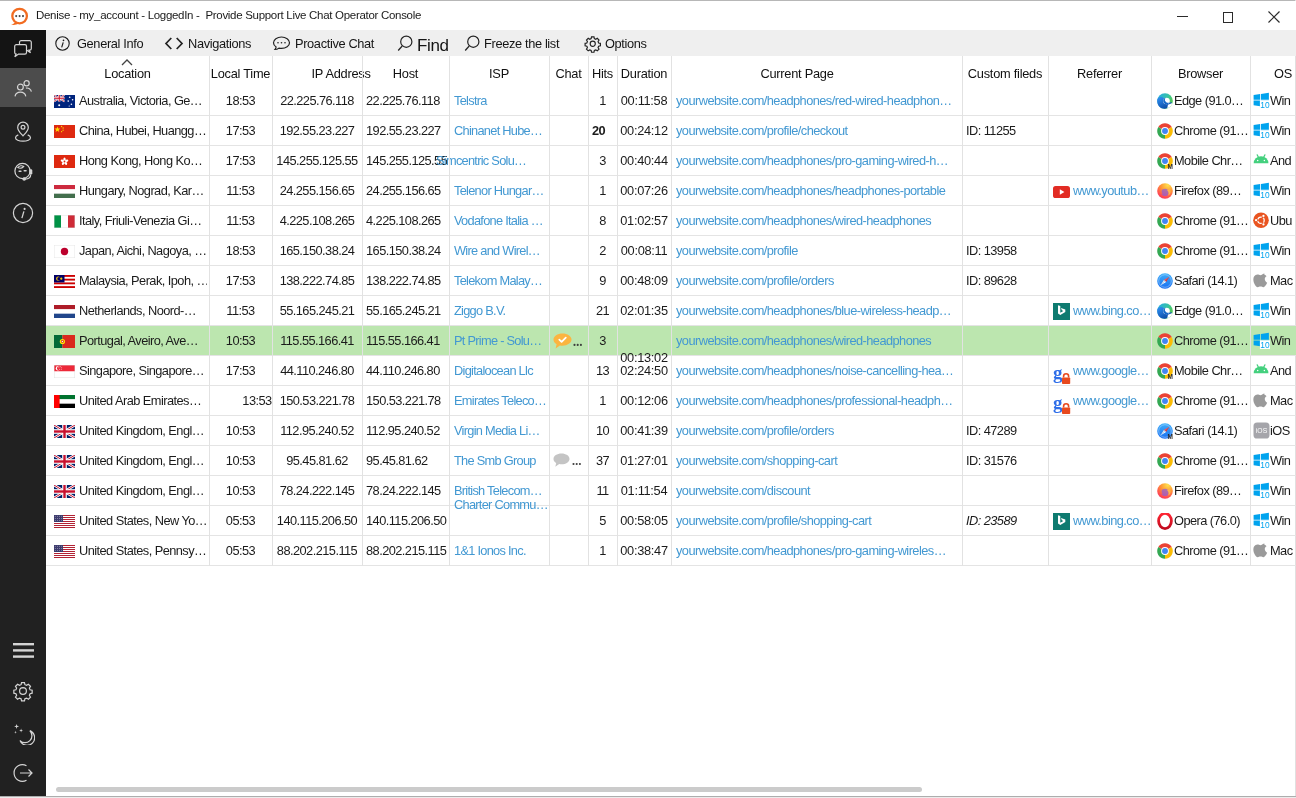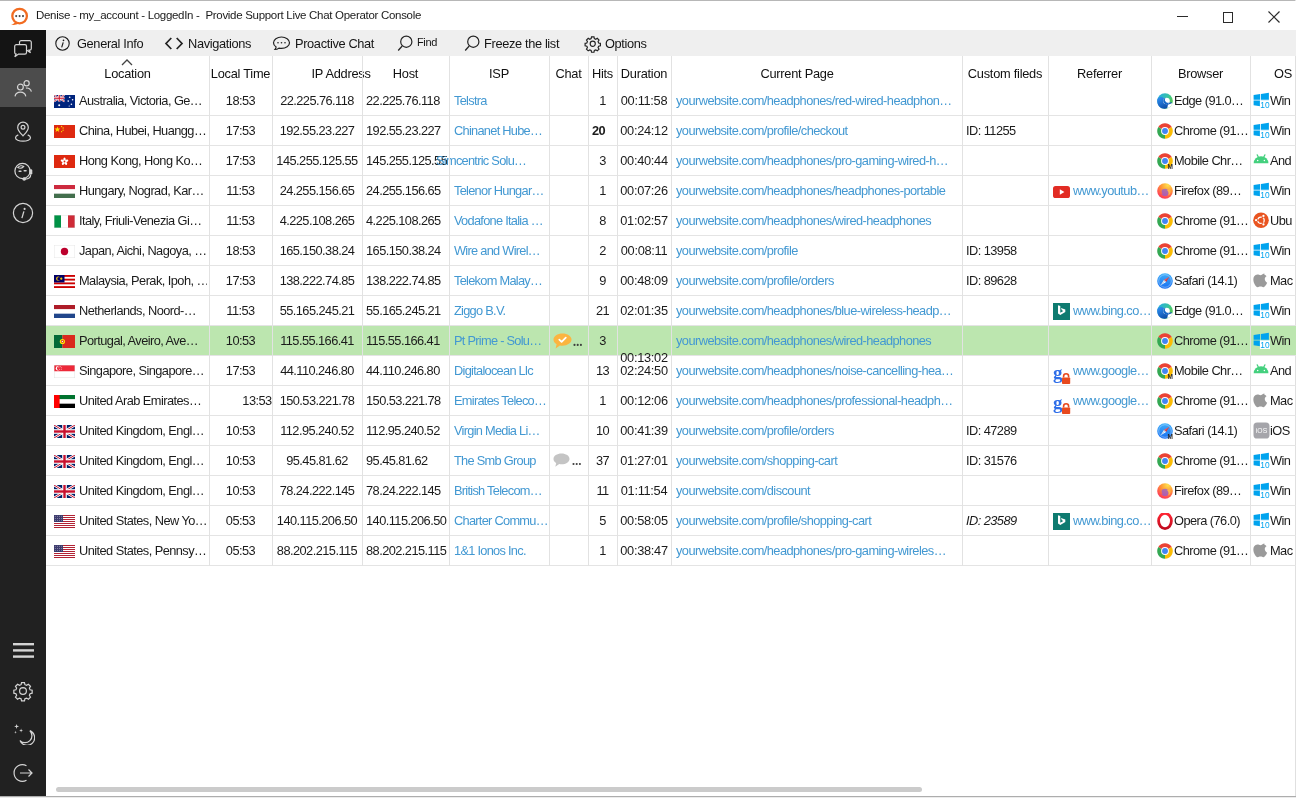--- a/index.html
+++ b/index.html
@@ -44,21 +44,21 @@
 <path d="M9.5 1 c4.4 0 8 2.5 8 5.7 s-3.6 5.7 -8 5.7 c-0.9 0 -1.8 -0.1 -2.6 -0.3 c-1 0.8 -2.4 1.4 -3.9 1.4 0.6-0.7 1-1.6 1.1-2.5 -1.6-1 -2.6-2.6 -2.6-4.3 0-3.2 3.6-5.7 8-5.7 z" fill="none" stroke="#222" stroke-width="1.2"></path>
 <circle cx="6" cy="6.7" r="0.8" fill="#222"></circle>
     <circle cx="9.5" cy="6.7" r="0.8" fill="#222"></circle>
     <circle cx="13" cy="6.7" r="0.8" fill="#222"></circle>
 </svg>
 <div class="abs" style="left:295px;font-size:12.8px;color:#151515;top:35.5px;letter-spacing:-0.35px;">Proactive Chat</div>
 <svg class="abs" style="left:397px;top:35px;" width="16" height="17" viewBox="0 0 16 17">
 <circle cx="9.3" cy="6.7" r="5.6" fill="none" stroke="#222" stroke-width="1.2"></circle>
 <path d="M5.2 11 L1.2 15.5" stroke="#222" stroke-width="1.2"></path>
 </svg>
-<div class="abs" style="left:417px;font-size:11px;color:#151515;top:35.5px;letter-spacing:-0.35px;">Find</div>
+<div class="abs" style="left:417px;font-size:17px;color:#151515;top:35.5px;letter-spacing:-0.35px;">Find</div>
 <svg class="abs" style="left:464px;top:35px;" width="16" height="17" viewBox="0 0 16 17">
 <circle cx="9.3" cy="6.7" r="5.6" fill="none" stroke="#222" stroke-width="1.2"></circle>
 <path d="M5.2 11 L1.2 15.5" stroke="#222" stroke-width="1.2"></path>
 </svg>
 <div class="abs" style="left:484px;font-size:12.8px;color:#151515;top:35.5px;letter-spacing:-0.35px;">Freeze the list</div>
 <svg class="abs" style="left:583.5px;top:35px;" width="17.5" height="17.5" viewBox="0 0 24 24">
 <path d="M12 8.5 a3.5 3.5 0 1 0 0 7 a3.5 3.5 0 0 0 0-7 z M10.3 2.6 h3.4 l0.5 2.4 1.9 0.8 2.1-1.3 2.4 2.4-1.3 2.1 0.8 1.9 2.4 0.5 v3.4 l-2.4 0.5-0.8 1.9 1.3 2.1-2.4 2.4-2.1-1.3-1.9 0.8-0.5 2.4 h-3.4 l-0.5-2.4-1.9-0.8-2.1 1.3-2.4-2.4 1.3-2.1-0.8-1.9-2.4-0.5 v-3.4 l2.4-0.5 0.8-1.9-1.3-2.1 2.4-2.4 2.1 1.3 1.9-0.8 z" fill="none" stroke="#222" stroke-width="1.6"></path>
 </svg>
 <div class="abs" style="left:605px;font-size:12.8px;color:#151515;top:35.5px;letter-spacing:-0.35px;">Options</div>
 <div class="abs" style="left:0;top:30px;width:46px;height:765.5px;background:#212121;"></div>
@@ -722,21 +722,21 @@
     <circle cx="7.800000000000001" cy="3.4000000000000004" r="0.4" fill="#fff"></circle>
     <circle cx="1.2" cy="5.6000000000000005" r="0.4" fill="#fff"></circle>
     <circle cx="3.4000000000000004" cy="5.6000000000000005" r="0.4" fill="#fff"></circle>
     <circle cx="5.6000000000000005" cy="5.6000000000000005" r="0.4" fill="#fff"></circle>
     <circle cx="7.800000000000001" cy="5.6000000000000005" r="0.4" fill="#fff"></circle>
   </svg>
 <div class="cell txt" style="left:79px;top:506px;width:128px;">United States, New Yo…</div>
 <div class="cell txt ctr" style="left:209px;top:506px;width:63px;">05:53</div>
 <div class="cell txt ctr" style="left:272px;top:506px;width:90px;">140.115.206.50</div>
 <div class="cell txt" style="left:366px;top:506px;width:82px;">140.115.206.50</div>
-<div class="cell txt link" style="left:454px;top:506px;width:95px;letter-spacing:-0.72px;">Charter Commu…</div>
+<div class="cell txt link" style="left:454px;top:490px;width:95px;letter-spacing:-0.72px;">Charter Commu…</div>
 <div class="cell txt ctr" style="left:588px;top:506px;width:29px;">5</div>
 <div class="cell txt ctr" style="left:617px;top:506px;width:54px;letter-spacing:-0.3px;">00:58:05</div>
 <div class="cell txt link" style="left:676px;top:506px;width:285px;">yourwebsite.com/profile/shopping-cart</div>
 <div class="cell txt" style="left:966px;top:506px;width:80px;font-style:italic;">ID: 23589</div>
 <svg class="abs" style="left:1053px;top:513px;" width="17" height="17" viewBox="0 0 17 17">
     <rect width="17" height="17" fill="#0e7b70"></rect>
 <path d="M5.0 2.3 L7.3 3.1 V9.7 L10.3 7.95 L8.85 7.25 L7.95 4.95 L12.3 6.5 V8.9 L7.3 11.9 L5.0 10.6 Z" fill="#fff"></path>
   </svg>
 <div class="cell txt link" style="left:1073px;top:506px;width:77px;">www.bing.co…</div>
 <svg class="abs" style="left:1157px;top:513px;" width="17" height="17" viewBox="0 0 17 17">

